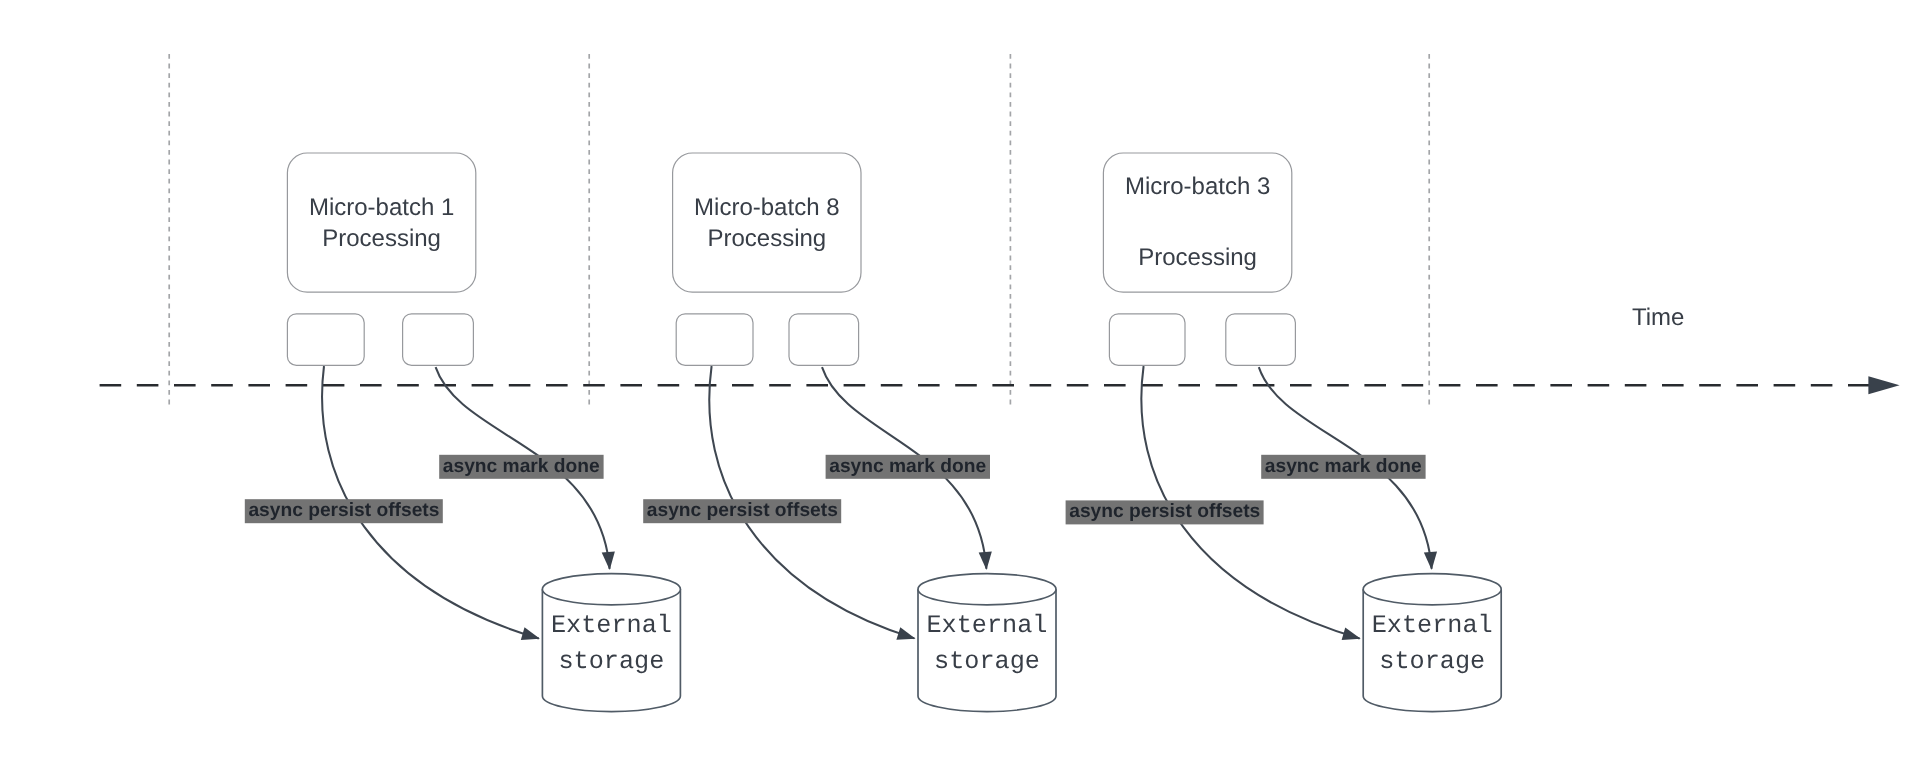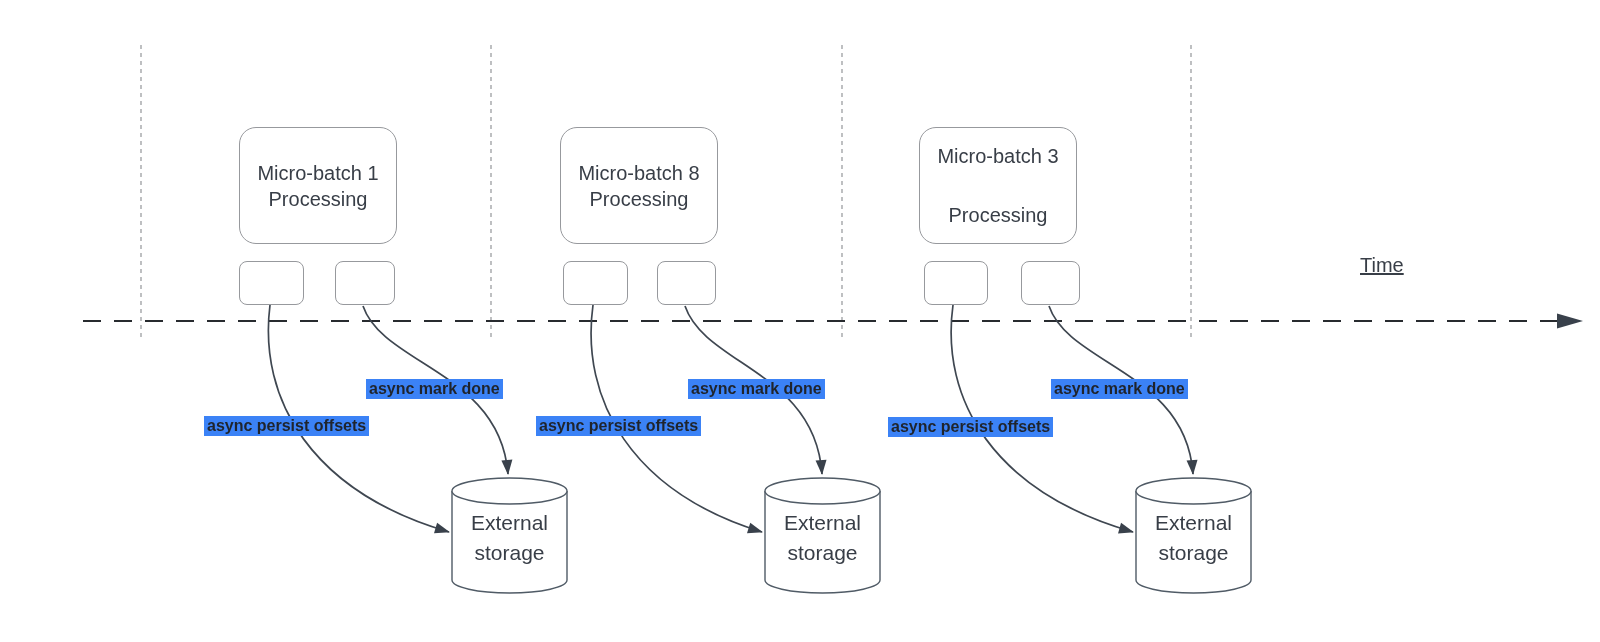--- a/index.html
+++ b/index.html
@@ -30,29 +30,29 @@
     position:absolute;width:156px;height:115px;border:1.4px solid var(--box_border);
     border-radius:17px;background:#fff;display:flex;flex-direction:column;
     align-items:center;justify-content:center;text-align:center;
     color:var(--text_primary);font-size:20px;line-height:26px;
   }
   .smallbox{
     position:absolute;height:44px;border:1.4px solid var(--box_border);
     border-radius:8px;background:#fff;box-sizing:border-box;
   }
   .flow-label{
-    position:absolute;background:#3b82f6;padding:1px 3px;font-size:16px;font-weight:bold;
+    position:absolute;background:#737373;padding:1px 3px;font-size:16px;font-weight:bold;
     color:var(--label_text);white-space:nowrap;
   }
   .storage-label{
     position:absolute;width:120px;text-align:center;color:var(--text_primary);
-    font-size:21px;line-height:30px;
+    font-size:21px;line-height:30px;font-family:Liberation Mono, monospace;
   }
   .time-label{
-    position:absolute;left:1360px;top:254px;font-size:20px;color:var(--text_primary);text-decoration:underline;
+    position:absolute;left:1360px;top:254px;font-size:20px;color:var(--text_primary);
   }
 </style>
 </head>
 <body>
 
 <div class="canvas">
 
   <svg class="layer" width="1600" height="642" viewBox="0 0 1600 642">
     <defs>
       <marker id="ah" markerUnits="userSpaceOnUse" markerWidth="20" markerHeight="16" refX="15" refY="6" orient="auto">

